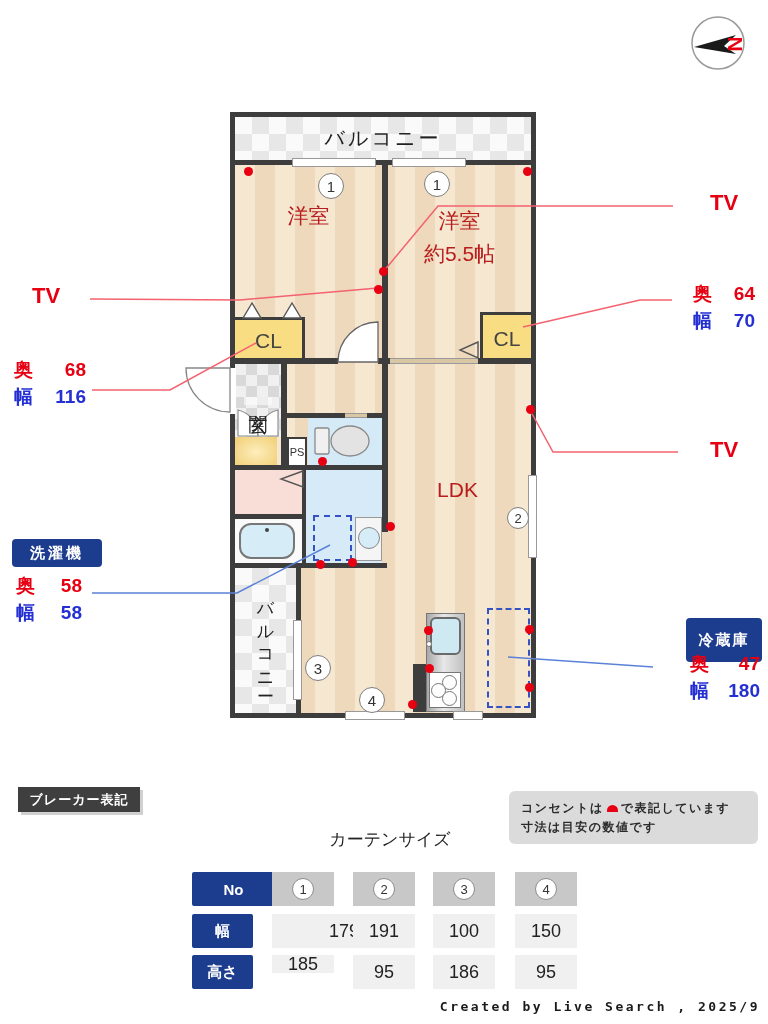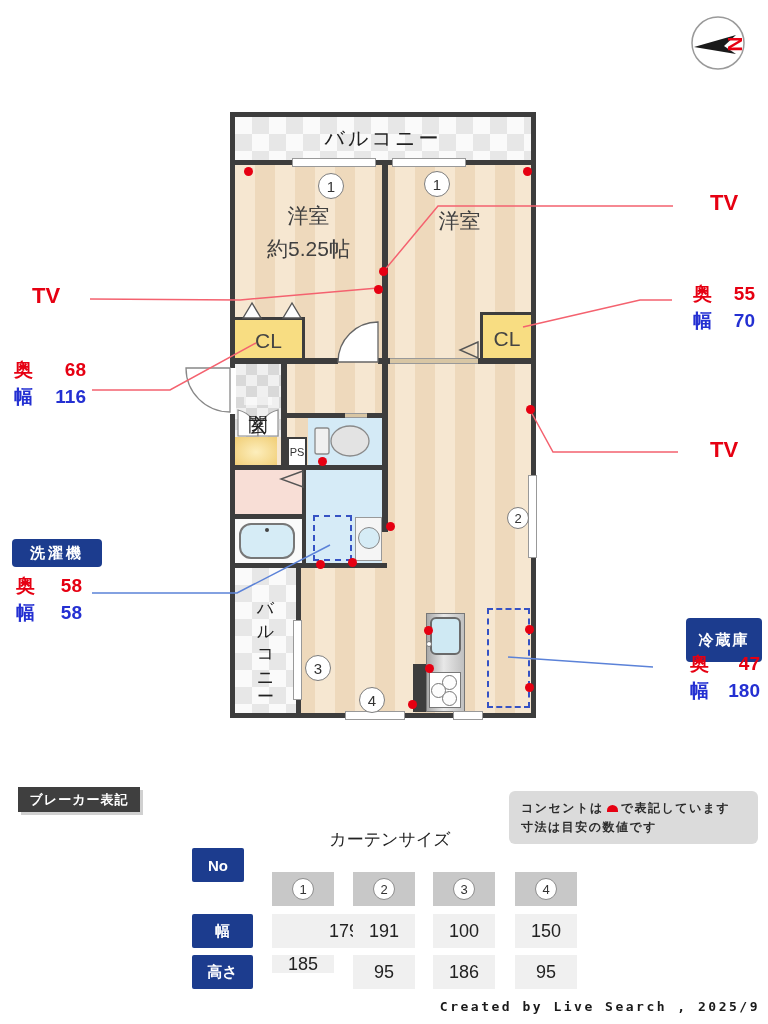--- a/index.html
+++ b/index.html
@@ -4,21 +4,21 @@
 <style>
   html,body{margin:0;padding:0;}
   body{font-family:"Liberation Sans","DejaVu Sans",sans-serif;background:#fff;}
   .page{position:relative;width:768px;height:1024px;background:#fff;overflow:hidden;}
   .abs{position:absolute;}
   .wall{position:absolute;background:#3d3d3d;}
   .floor{background:repeating-linear-gradient(90deg,#f6e7d1 0px,#f6e7d1 20px,#eed9bc 20px,#eed9bc 40px);}
   .checker-lg{background-image:conic-gradient(#e7e7e7 0.25turn,#fafafa 0.25turn 0.5turn,#e7e7e7 0.5turn 0.75turn,#fafafa 0.75turn);background-size:34px 34px;text-align:right;}
   .checker-sm{background-image:conic-gradient(#d9d9d9 0.25turn,#f0f0f0 0.25turn 0.5turn,#d9d9d9 0.5turn 0.75turn,#f0f0f0 0.75turn);background-size:22px 22px;}
   .window{position:absolute;background:#fff;border:1px solid #999;box-sizing:border-box;}
-  .room-label{color:#404040;text-align:center;line-height:1.55;}
+  .room-label{color:#b91c1c;text-align:center;line-height:1.55;}
   .circle-num{position:absolute;border-radius:50%;background:#fff;border:1.5px solid #7d7d7d;display:flex;align-items:center;justify-content:center;color:#333;box-sizing:border-box;}
   .outlet{position:absolute;width:9px;height:9px;border-radius:50%;background:#e60012;}
   .vtext{writing-mode:vertical-rl;text-orientation:upright;letter-spacing:5px;}
   .red{color:#e60012;}
   .blue{color:#2430d2;}
   .dim-row{display:flex;justify-content:space-between;font-size:19px;font-weight:bold;line-height:27px;}
   .badge{position:absolute;background:#1c3c8e;color:#fff;border-radius:4px;display:flex;align-items:center;justify-content:center;font-size:15px;letter-spacing:3px;font-weight:bold;}
   .navy-cell{position:absolute;background:#1c3c8e;color:#fff;display:flex;align-items:center;justify-content:center;font-size:15px;font-weight:bold;border-radius:2px;}
   .gray-cell{position:absolute;background:#c8c8c8;display:flex;align-items:center;justify-content:center;}
   .data-cell{position:absolute;background:#f0f0f0;display:flex;align-items:center;justify-content:center;font-size:18px;color:#222;}
@@ -132,26 +132,27 @@
     <polyline points="523,327 640,300 672,300" fill="none" stroke="#f4626f" stroke-width="1.5"></polyline>
     <polyline points="530,410 553,452 678,452" fill="none" stroke="#f4626f" stroke-width="1.5"></polyline>
     <polyline points="256,343 170,390 92,390" fill="none" stroke="#f4626f" stroke-width="1.5"></polyline>
 
     <polyline points="330,545 237,593 92,593" fill="none" stroke="#5b82d8" stroke-width="1.5"></polyline>
     <polyline points="508,657 653,667" fill="none" stroke="#5b82d8" stroke-width="1.5"></polyline>
   </svg>
 
   <div class="abs room-label" style="left:235px;top:200px;width:147px;font-size:21px;">
     <div>洋室</div>
-    <div>約5.25帖</div>
   </div>
   <div class="abs room-label" style="left:388px;top:205px;width:143px;font-size:21px;">
     <div>洋室</div>
+    <div>約5.5帖</div>
   </div>
   <div class="abs room-label" style="left:390px;top:474px;width:135px;font-size:21px;">
+    <div>LDK</div>
   </div>
   <div class="abs" style="left:235px;top:368px;width:46px;height:66px;display:flex;align-items:center;justify-content:center;">
     <span class="vtext" style="font-size:19px;color:#222;letter-spacing:2px;background:rgba(255,255,255,0.55);padding:2px 1px;">玄関</span>
   </div>
 
   <div class="circle-num" style="left:318px;top:173px;width:26px;height:26px;font-size:15px;">1</div>
   <div class="circle-num" style="left:424px;top:171px;width:26px;height:26px;font-size:15px;">1</div>
   <div class="circle-num" style="left:507px;top:507px;width:22px;height:22px;font-size:13px;">2</div>
   <div class="circle-num" style="left:305px;top:655px;width:26px;height:26px;font-size:15px;">3</div>
   <div class="circle-num" style="left:359px;top:687px;width:26px;height:26px;font-size:15px;">4</div>
@@ -179,21 +180,21 @@
     </div>
     <div class="dim-row blue">
       <span>幅</span>
       <span>116</span>
     </div>
   </div>
   <div class="abs red" style="left:710px;top:190px;font-size:22px;font-weight:bold;">TV</div>
   <div class="abs" style="left:693px;top:280px;width:62px;">
     <div class="dim-row red">
       <span>奥</span>
-      <span>55</span>
+      <span>64</span>
     </div>
     <div class="dim-row blue">
       <span>幅</span>
       <span>70</span>
     </div>
   </div>
   <div class="abs red" style="left:710px;top:437px;font-size:22px;font-weight:bold;">TV</div>
 
   <div class="badge" style="left:12px;top:539px;width:90px;height:28px;">洗濯機</div>
   <div class="abs" style="left:16px;top:572px;width:66px;">
@@ -223,21 +224,21 @@
     <div style="background:#3f3f3f;color:#fff;font-size:13px;font-weight:bold;height:25px;display:flex;align-items:center;justify-content:center;letter-spacing:1px;">ブレーカー表記</div>
   </div>
 
   <div class="abs" style="left:300px;top:828px;width:180px;text-align:center;font-size:17px;color:#222;">カーテンサイズ</div>
 
   <div class="abs" style="left:509px;top:791px;width:249px;height:53px;background:#dbdbdb;border-radius:6px;padding:8px 12px;box-sizing:border-box;font-size:12px;font-weight:bold;color:#2b2b2b;letter-spacing:1.5px;line-height:19px;">
     <div><span>コンセントは</span><span class="dome"></span><span>で表記しています</span></div>
     <div>寸法は目安の数値です</div>
   </div>
 
-  <div class="navy-cell" style="left:192px;top:848px;width:52px;height:34px;">No</div>
+  <div class="navy-cell" style="left:192px;top:872px;width:83px;height:34px;">No</div>
   <div class="navy-cell" style="left:192px;top:914px;width:61px;height:34px;">幅</div>
   <div class="navy-cell" style="left:192px;top:955px;width:61px;height:34px;">高さ</div>
 
   <div class="gray-cell" style="left:272px;top:872px;width:62px;height:34px;">
       <span class="tbl-circle">1</span>
     </div>
   <div class="gray-cell" style="left:353px;top:872px;width:62px;height:34px;">
       <span class="tbl-circle">2</span>
     </div>
   <div class="gray-cell" style="left:433px;top:872px;width:62px;height:34px;">

